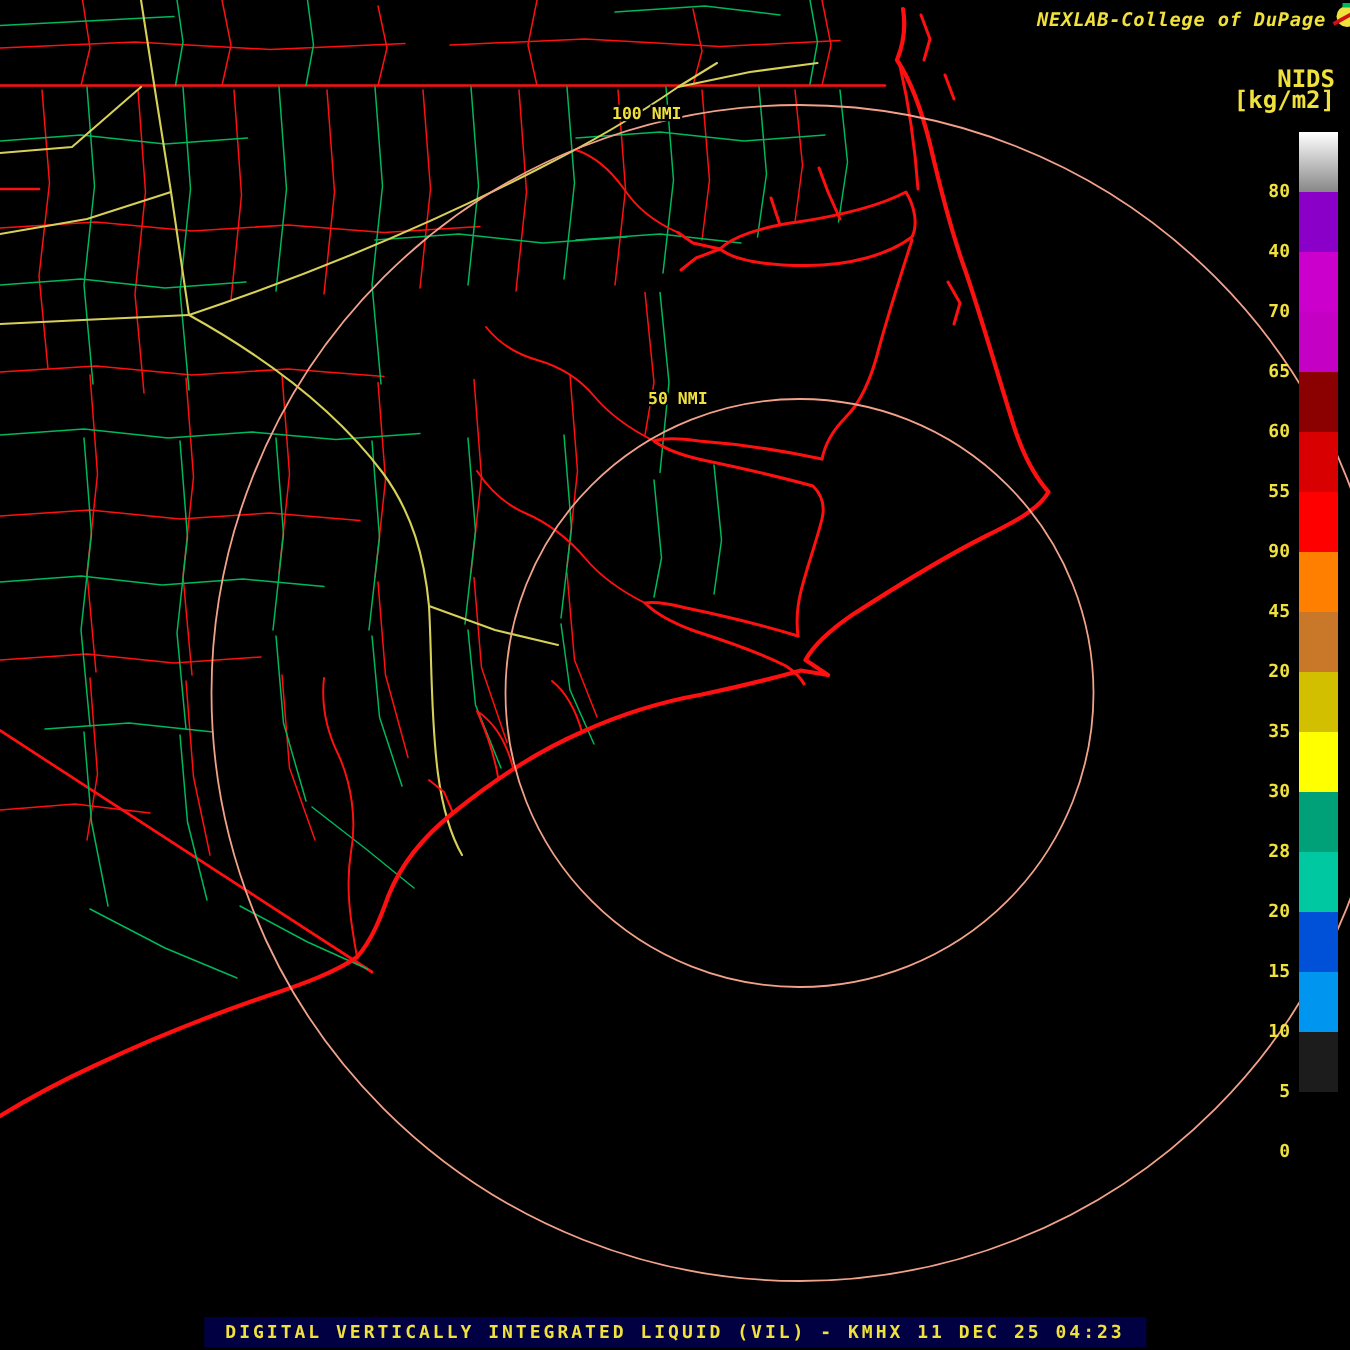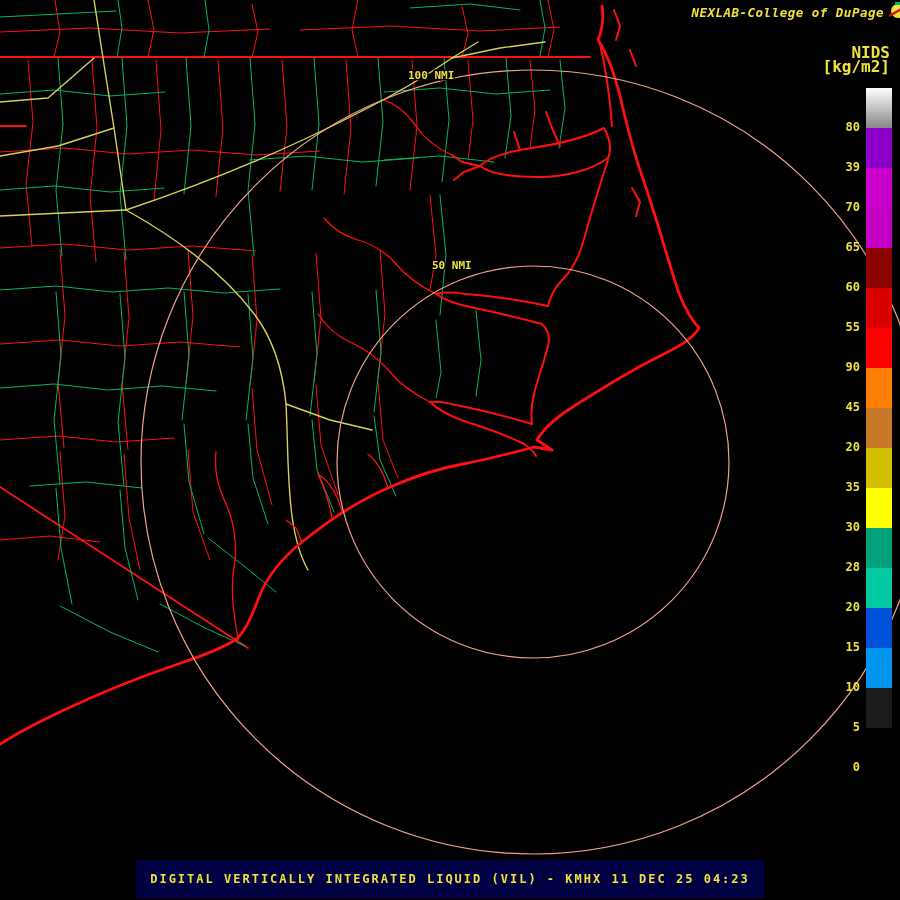--- a/index.html
+++ b/index.html
@@ -17,21 +17,21 @@
   #brand{top:5px;right:16px;font-size:12.5px;letter-spacing:0.5px;font-style:italic;}
   #nids-block{top:46px;right:10px;text-align:right;font-size:16px;line-height:14px;}
   #colorbar{position:absolute;top:88px;right:8px;width:26px;height:680px;}
   #colorbar .seg{width:26px;height:40px;}
   #scale-labels{position:absolute;top:88px;right:40px;width:30px;height:690px;}
   .scale-label{position:absolute;right:0;height:16px;line-height:16px;
                font:bold 12px "DejaVu Sans Mono",monospace;color:var(--text,#f0e13c);}
   #footer-bar{position:absolute;bottom:2px;left:50%;transform:translateX(-50%);
               background:var(--footer-bg,#000042);color:var(--text,#f0e13c);
               font:bold 12px "DejaVu Sans Mono",monospace;letter-spacing:2px;
-              padding:12px 14px;white-space:nowrap;}
+              padding:3px 14px;white-space:nowrap;}
   #logo{position:absolute;top:2px;right:0;width:13px;height:17px;overflow:hidden;}
 </style>
 </head>
 <body>
 
 <div id="stage">
 
   <svg id="map" width="900" height="900" viewBox="0 0 900 900">
 
     <g class="lines red" stroke-width="1">
@@ -198,21 +198,21 @@
       <div class="seg" style="background: rgb(255, 255, 0);"></div>
       <div class="seg" style="background: rgb(0, 160, 120);"></div>
       <div class="seg" style="background: rgb(0, 200, 160);"></div>
       <div class="seg" style="background: rgb(0, 80, 216);"></div>
       <div class="seg" style="background: rgb(0, 150, 240);"></div>
       <div class="seg" style="background: rgb(28, 28, 28);"></div>
       <div class="seg" style="background: rgb(0, 0, 0);"></div>
     </div>
   <div id="scale-labels">
       <div class="scale-label" style="top: 32px;">80</div>
-      <div class="scale-label" style="top: 72px;">39</div>
+      <div class="scale-label" style="top: 72px;">40</div>
       <div class="scale-label" style="top: 112px;">70</div>
       <div class="scale-label" style="top: 152px;">65</div>
       <div class="scale-label" style="top: 192px;">60</div>
       <div class="scale-label" style="top: 232px;">55</div>
       <div class="scale-label" style="top: 272px;">90</div>
       <div class="scale-label" style="top: 312px;">45</div>
       <div class="scale-label" style="top: 352px;">20</div>
       <div class="scale-label" style="top: 392px;">35</div>
       <div class="scale-label" style="top: 432px;">30</div>
       <div class="scale-label" style="top: 472px;">28</div>

